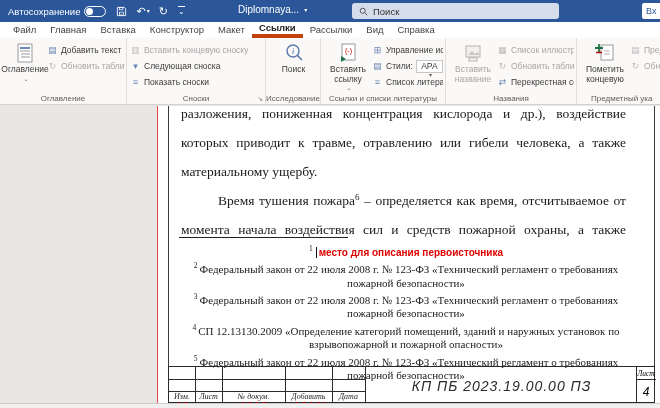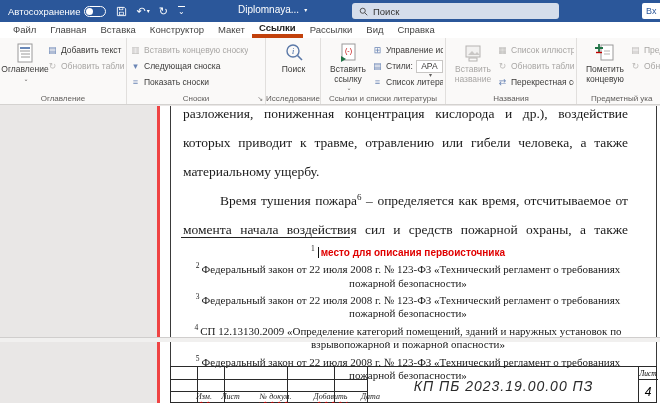--- a/index.html
+++ b/index.html
@@ -1,17 +1,17 @@
 <!DOCTYPE html>
 <html><head>
 <meta charset="utf-8">
 <style>
   * { margin:0; padding:0; box-sizing:border-box; }
   html,body { width:660px; height:408px; overflow:hidden; }
-  .app { position:relative; width:660px; height:342px; font-family:"Liberation Sans",sans-serif; background:#e9e7e6; }
+  .app { position:relative; width:660px; height:408px; font-family:"Liberation Sans",sans-serif; background:#e9e7e6; }
 
   
   .titlebar { position:absolute; top:0; left:0; width:660px; height:22px; background:#2b579a; color:#fff; display:flex; align-items:center; }
   .autosave { display:flex; align-items:center; gap:4px; margin-left:8px; font-size:9.5px; }
   .toggle { width:22px; height:11px; border:1px solid #fff; border-radius:6px; position:relative; }
   .toggle .knob { position:absolute; left:1px; top:1px; width:7px; height:7px; border-radius:50%; background:#fff; }
   .qat { display:flex; align-items:center; gap:9px; margin-left:10px; font-size:11px; }
   .qat .g { display:inline-flex; align-items:center; line-height:1; }
   .caret-mini { font-size:6px; margin-left:1px; }
   .doc-title { position:absolute; left:238px; top:4px; font-size:10px; color:#fff; display:flex; gap:4px; align-items:center; }
@@ -36,37 +36,37 @@
   .item.disabled .gi { color:#bdbbb9; }
   .gi { font-size:9px; color:#6b86b5; width:11px; text-align:center; flex:none; }
   .caret { font-size:6px; color:#605e5c; margin-left:2px; }
   .ab1 { font-family:"Liberation Serif",serif; font-size:13px; color:#222; }
   .ab1 sup { color:#c00000; font-size:8px; }
   .style-select { border:1px solid #c8c6c4; background:#fff; width:56px; height:13px; font-size:8.5px; display:flex; align-items:center; justify-content:space-between; padding:0 3px; color:#3b3a39;flex-direction:column; }
   .launcher { position:absolute; right:2px; bottom:1px; font-size:7px; color:#7a7876; }
 
   
   .docarea { position:absolute; top:106px; left:0; width:660px; height:297px; background:#e9e7e6; overflow:hidden; }
-  .page { position:absolute; left:157px; top:0; width:503px; height:297px; background:#fff; border-left:3px solid #ef4444; }
+  .page { position:absolute; left:157px; top:0; width:503px; height:297px; background:#fff; border-left:1px solid #ef4444; }
   .frame-l, .frame-r { position:absolute; top:0; bottom:0; width:1px; background:#3a3a3a; }
   .frame-l { left:10px; } .frame-r { left:496px; }
   .bodytext { position:absolute; top:-7px; left:23px; width:445px; font-family:"Liberation Serif","DejaVu Serif",serif; font-size:13.5px; line-height:29px; text-align:justify; color:#1a1a1a; }
   .p2 { text-indent:37px; text-align-last:justify; }
   .bodytext sup { font-size:9px; line-height:0; }
   .fn-sep { position:absolute; left:21px; top:131px; width:169px; border-top:1px solid #222; }
   .footnotes { position:absolute; left:23px; top:136px; width:450px; font-family:"Liberation Serif","DejaVu Serif",serif; font-size:11px; line-height:13.6px; color:#1a1a1a;text-align:center; }
   .fn sup { font-size:7.5px; margin-right:2px; }
   .fn-red { font-family:"Liberation Sans",sans-serif; font-weight:bold; color:#e00000; font-size:10px; }
   .cursor { display:inline-block; width:1px; height:11px; background:#111; vertical-align:-2px; margin:0 2px 0 1px; }
 
   
   .tblock { position:absolute; left:10px; top:260px; width:487px; height:37px; border:1px solid #2a2a2a; }
   .vline { position:absolute; top:0; bottom:0; width:1px; background:#2a2a2a; }
   .hline { position:absolute; height:1px; background:#2a2a2a; }
-  .tb-label { position:absolute; bottom:0px; height:12px; font-family:"Liberation Serif",serif; font-style:italic; font-size:8px; color:#222; display:flex; align-items:center; justify-content:center;margin-left:20px; }
+  .tb-label { position:absolute; bottom:0px; height:12px; font-family:"Liberation Serif",serif; font-style:italic; font-size:8px; color:#222; display:flex; align-items:center; justify-content:center; }
   .sq { text-decoration:underline wavy #d00000 1px; text-underline-offset:2px; }
   .docnum { position:absolute; left:197px; width:271px; top:0; height:37px; display:flex; align-items:center; justify-content:center; font-style:italic; font-size:14px; letter-spacing:1px; color:#2a2a2a; }
   .sheet-l { position:absolute; left:468px; width:18px; top:0; height:12px; display:flex; align-items:center; justify-content:center; font-family:"Liberation Serif",serif; font-style:italic; font-size:7.5px; }
   .sheet-n { position:absolute; left:468px; width:18px; top:13px; height:24px; display:flex; align-items:center; justify-content:center; font-style:italic; font-size:12px; }
 
   .statusbar { position:absolute; bottom:0; left:0; width:660px; height:5px; background:#f1f0ef; border-top:1px solid #d0cecd; }
 
   svg { display:block; }
 </style>
 </head>

